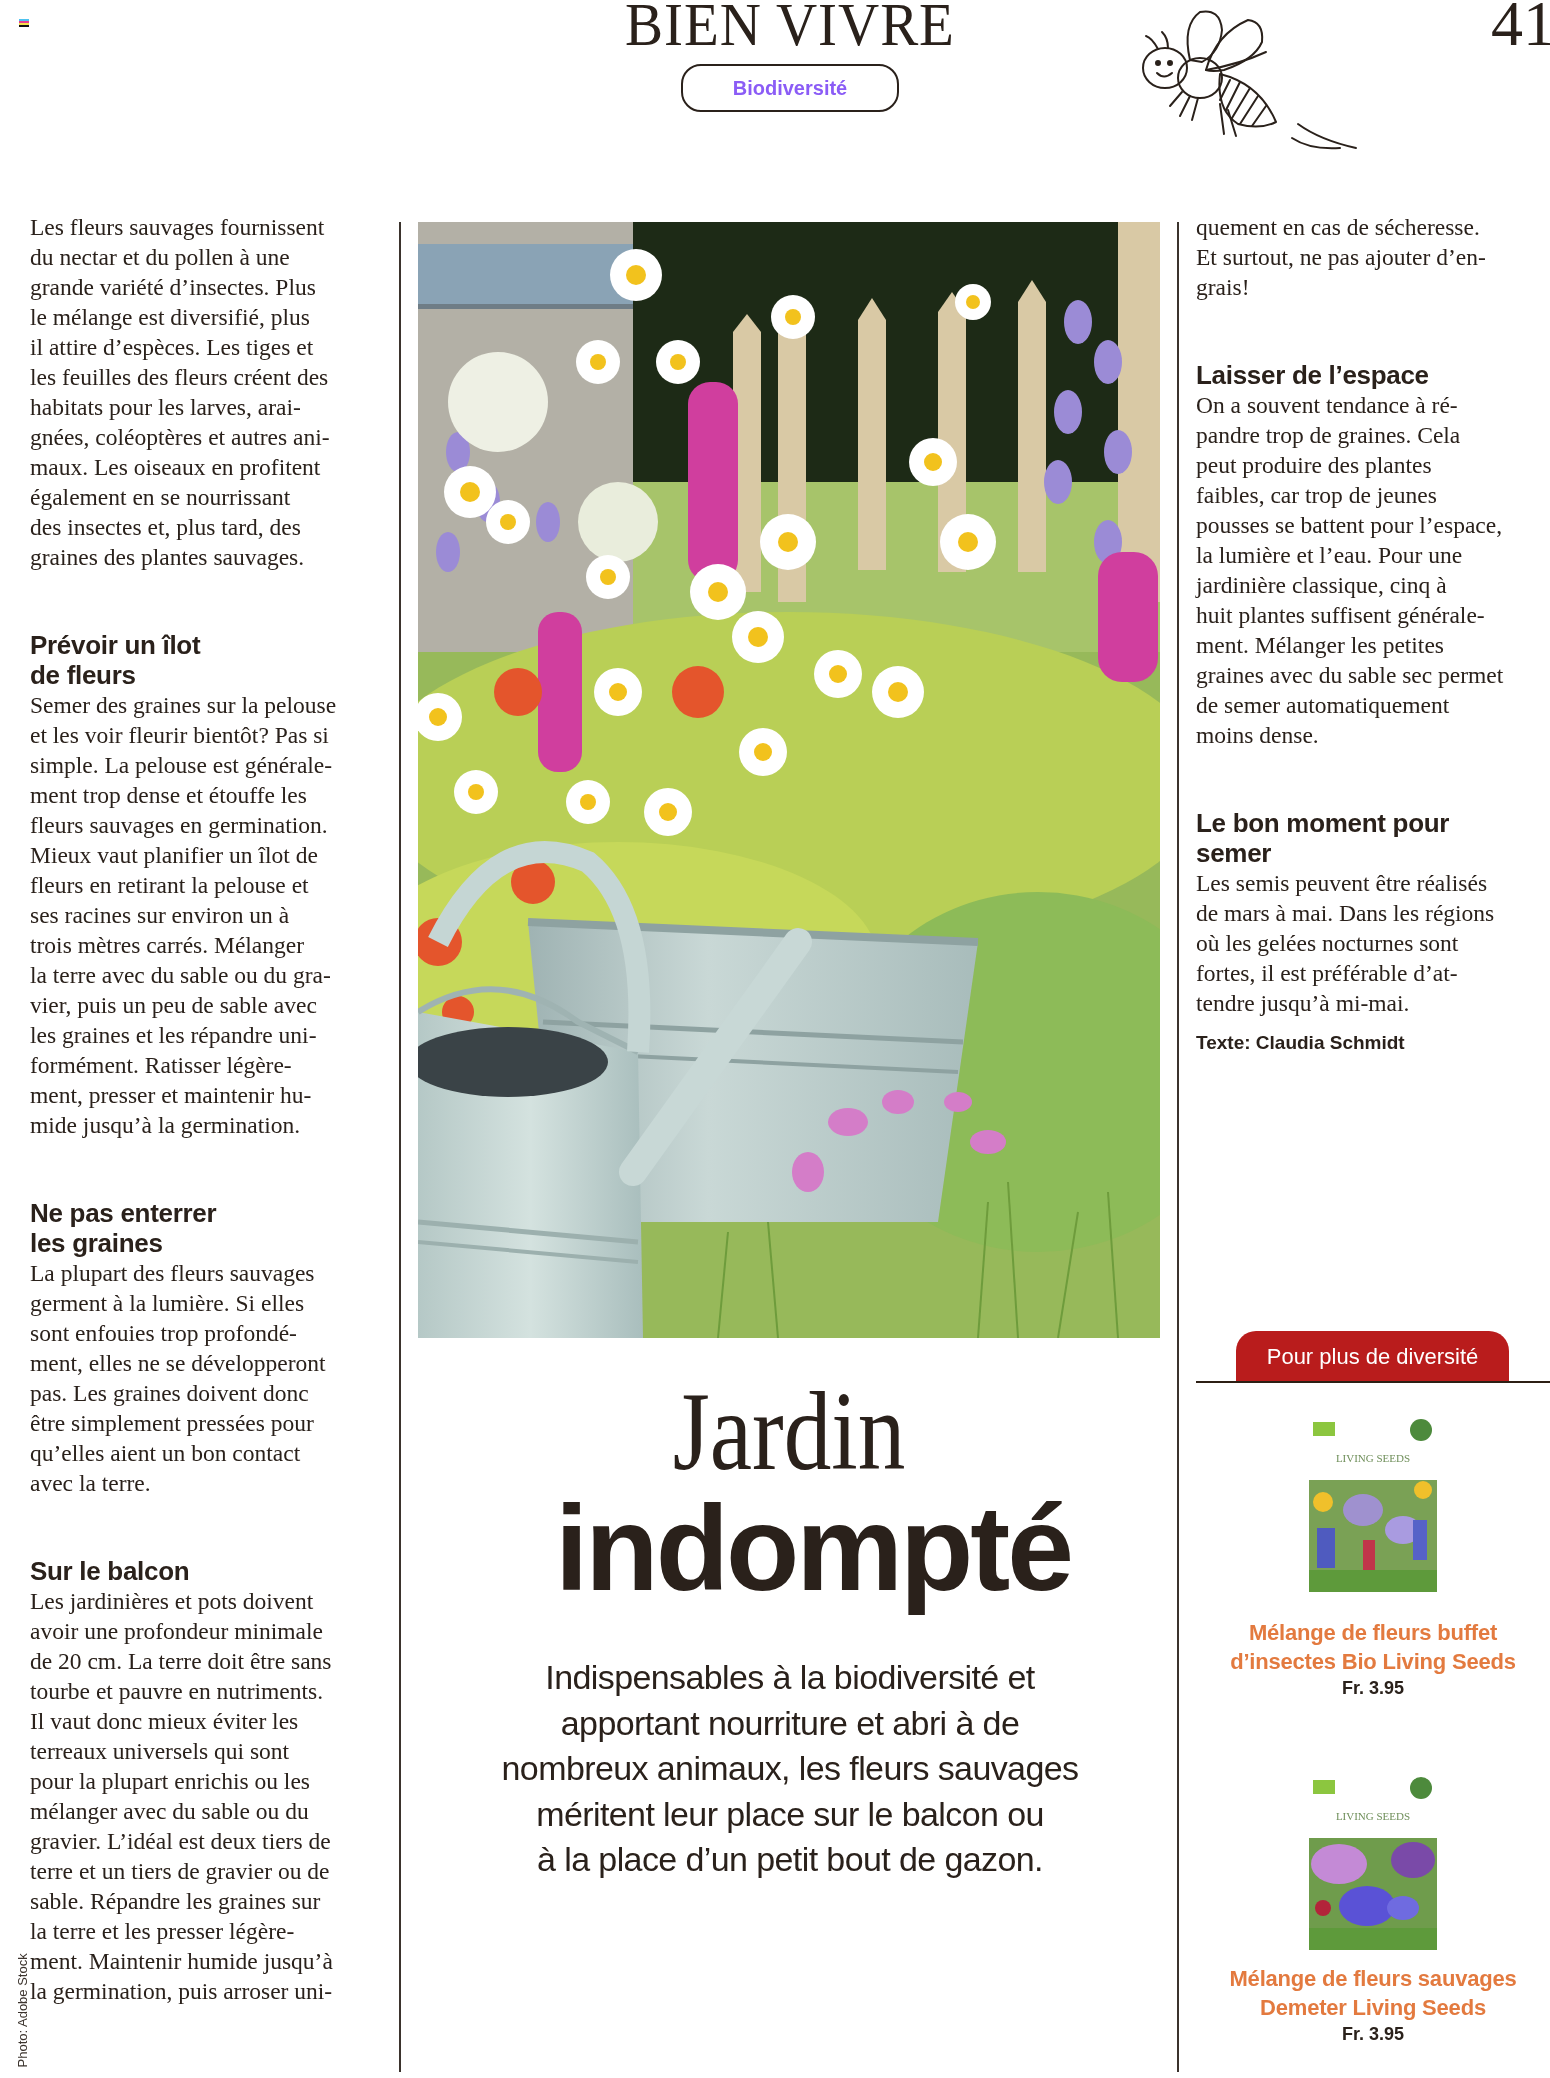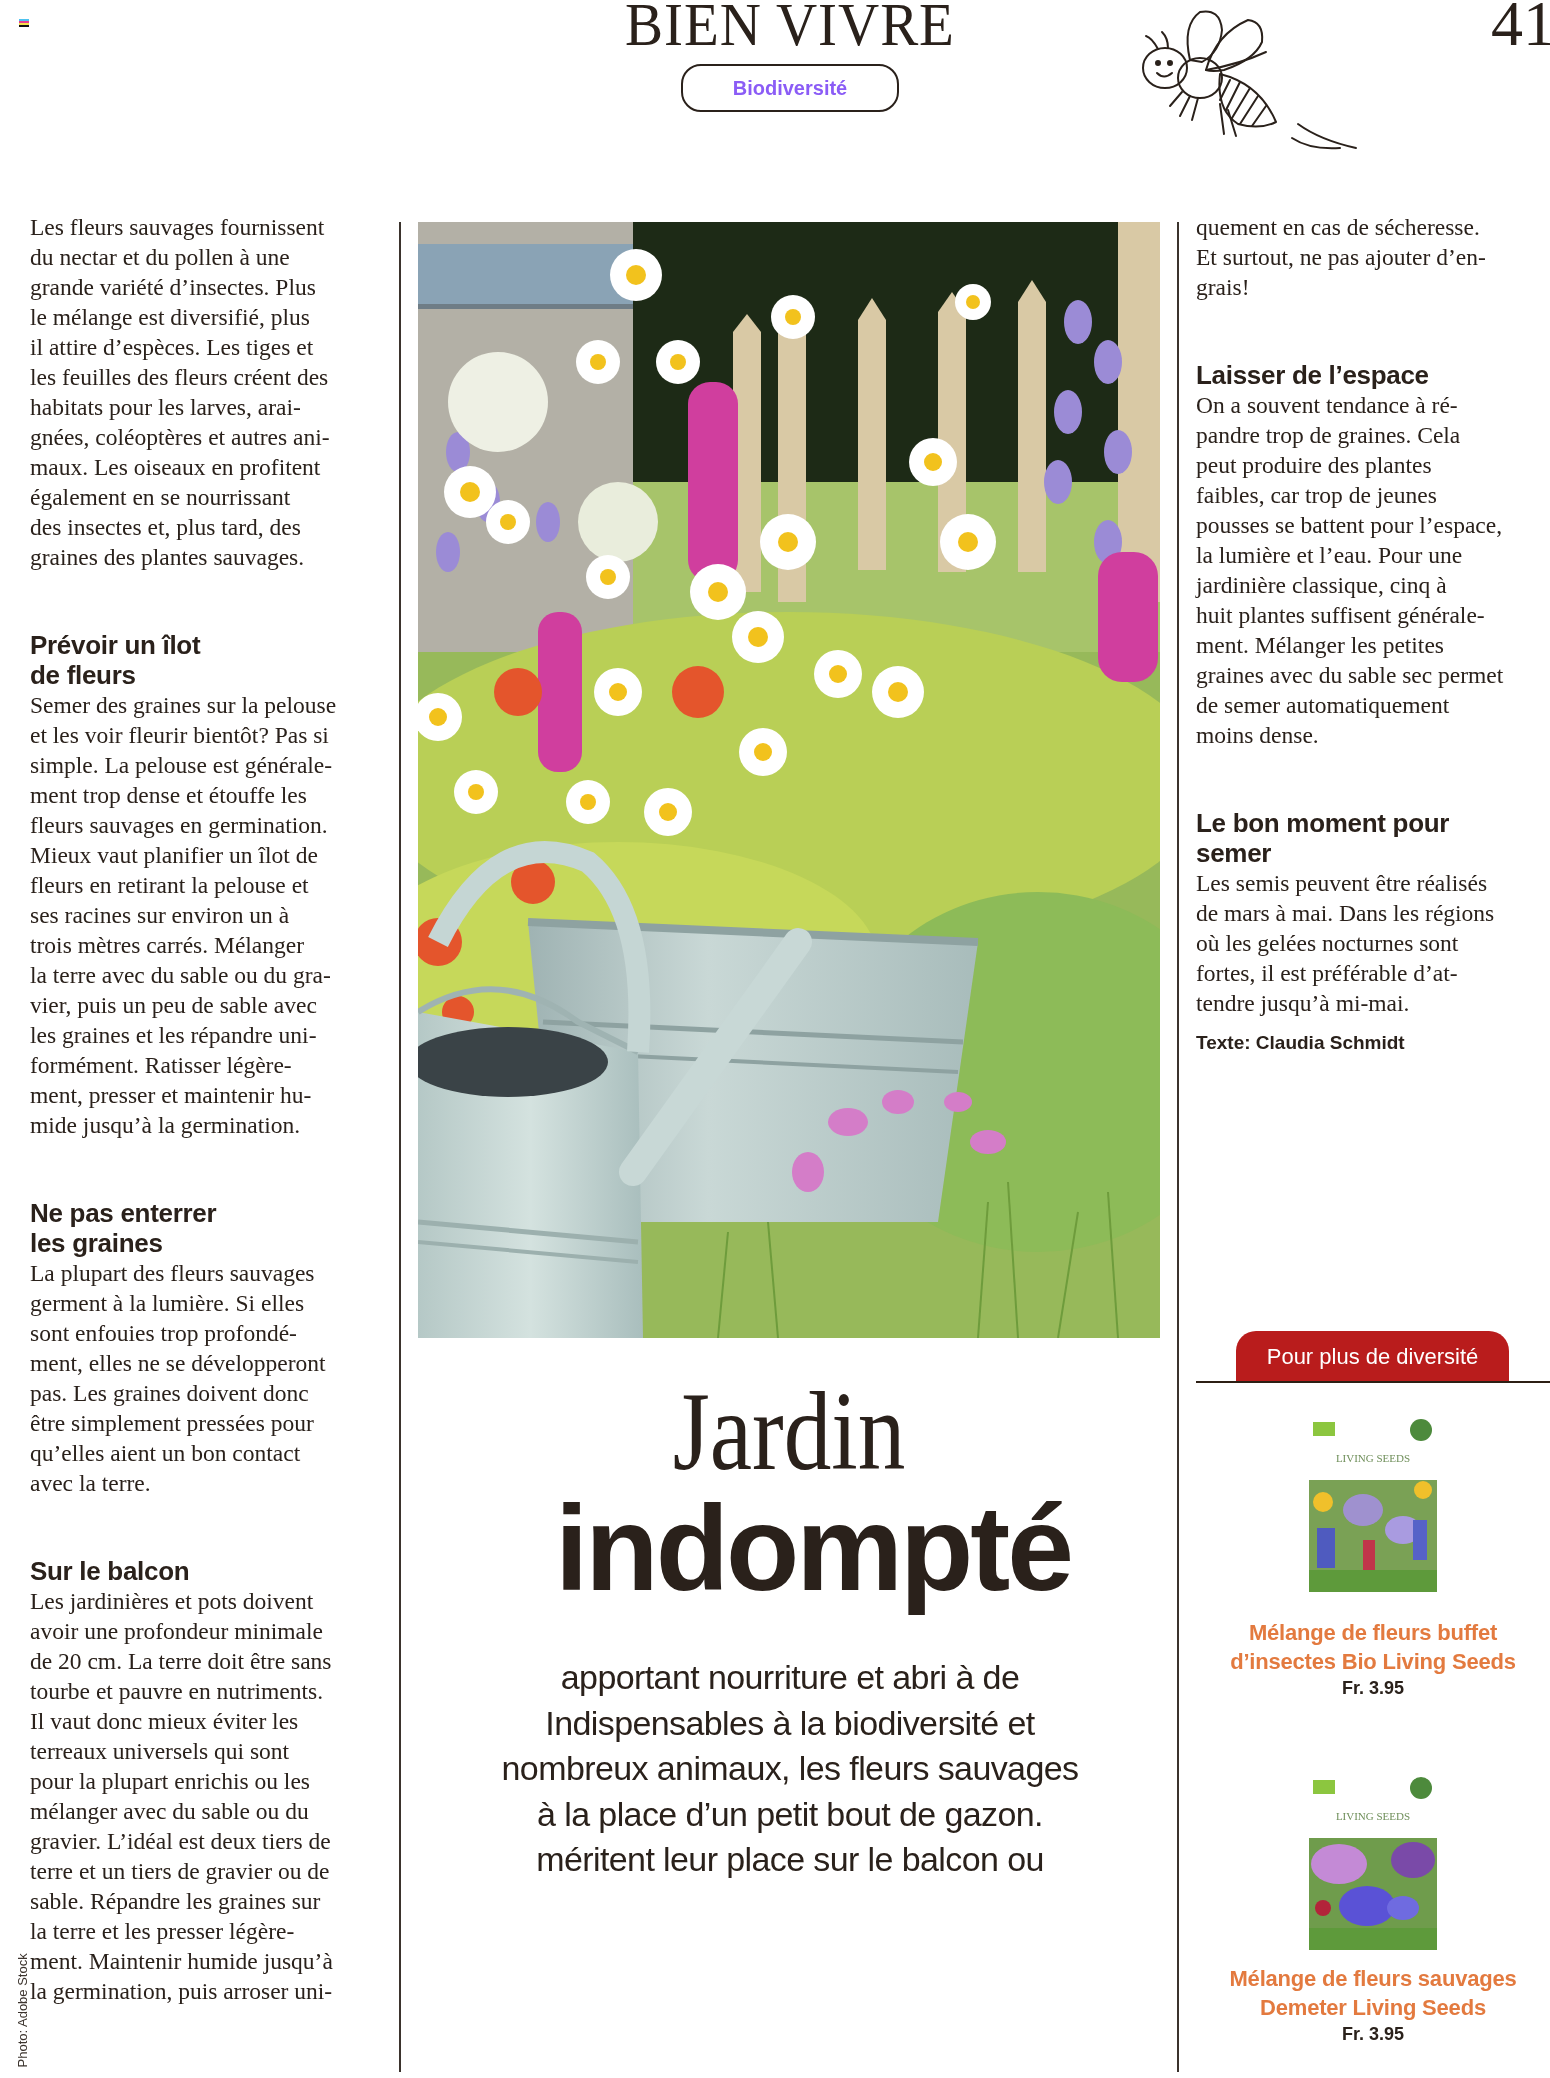--- a/index.html
+++ b/index.html
@@ -419,25 +419,25 @@
       <path d="M700 1116 L690 970"></path>
         <path d="M300 1116 L310 1010"></path>
         <path d="M360 1116 L350 1000"></path>
     </g>
   </svg>
 </div>
 
 <div class="abs headline-1">Jardin</div>
 <div class="abs headline-2">indompté</div>
 <div class="abs lead">
+  <span class="ln">Indispensables à la biodiversité et</span>
   <span class="ln">apportant nourriture et abri à de</span>
-  <span class="ln">Indispensables à la biodiversité et</span>
   <span class="ln">nombreux animaux, les fleurs sauvages</span>
+  <span class="ln">méritent leur place sur le balcon ou</span>
   <span class="ln">à la place d’un petit bout de gazon.</span>
-  <span class="ln">méritent leur place sur le balcon ou</span>
 </div>
 
 <div class="abs col-right">
   <div class="section-body" style="margin-bottom:58px">
     <span class="ln">quement en cas de sécheresse.</span>
     <span class="ln">Et surtout, ne pas ajouter d’en-</span>
     <span class="ln">grais!</span>
   </div>
 
   <div class="article-section">

